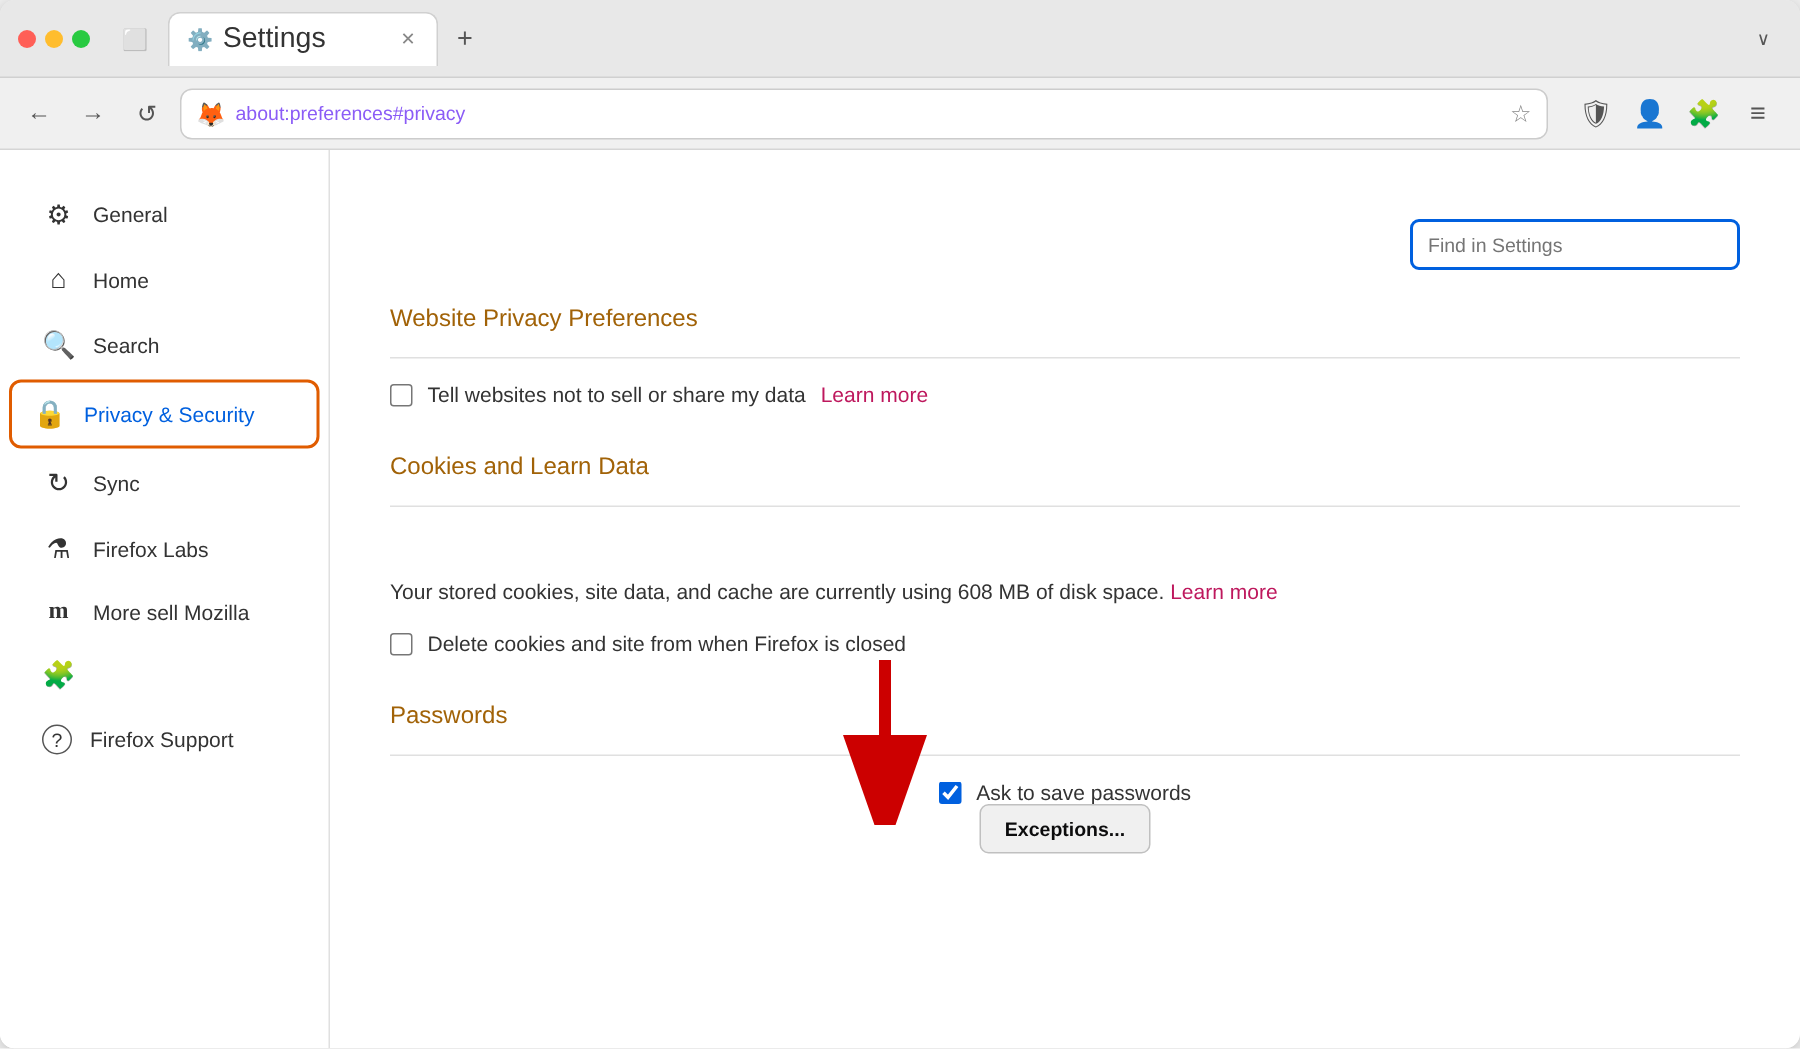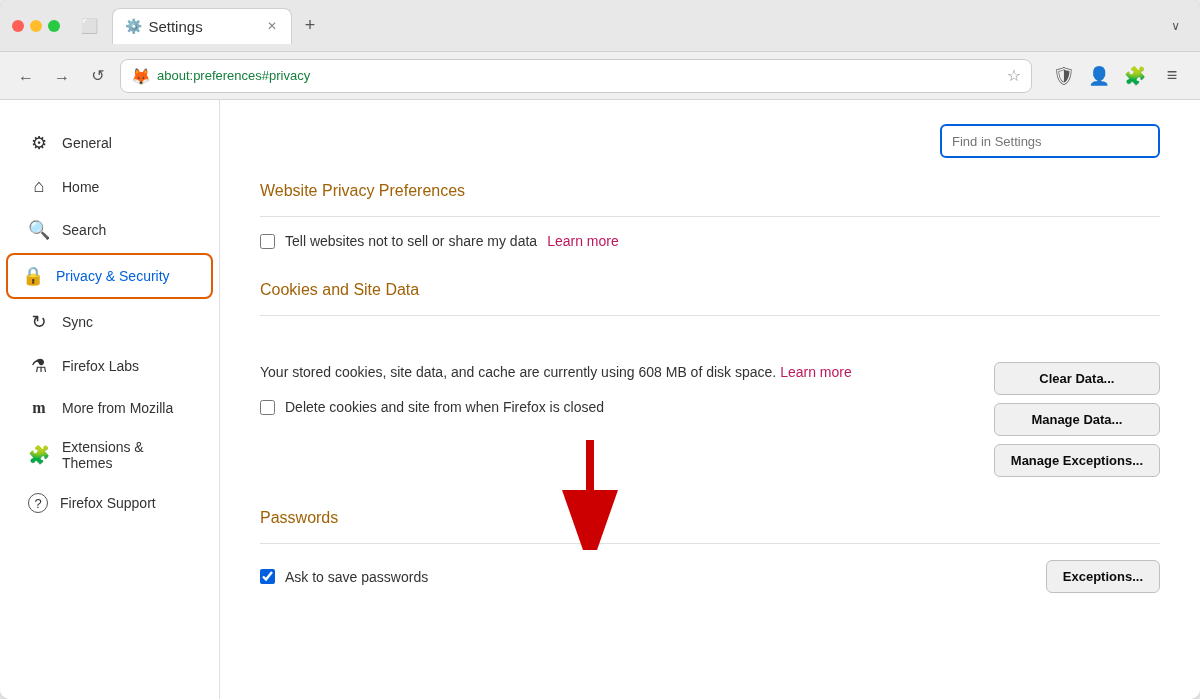--- a/index.html
+++ b/index.html
@@ -83,21 +83,21 @@
       position: relative;
       border: 1px solid #d0d0d0;
       border-bottom: none;
     }
 
     .tab-icon {
       font-size: 14px;
     }
 
     .tab-title {
-      font-size: 15px;
+      font-size: 19px;
       color: #333;
       flex: 1;
     }
 
     .tab-close {
       font-size: 12px;
       color: #888;
       cursor: pointer;
       padding: 2px;
       border-radius: 3px;
@@ -163,21 +163,21 @@
     }
 
     .firefox-logo {
       width: 18px;
       height: 18px;
       font-size: 16px;
     }
 
     .address-text {
       font-size: 13px;
-      color: #15803d;
+      color: #8b5cf6;
       flex: 1;
     }
 
     .bookmark-star {
       color: #888;
       font-size: 16px;
       cursor: pointer;
     }
 
     .toolbar-icons {
@@ -255,21 +255,21 @@
 
     .sidebar-icon {
       font-size: 18px;
       width: 22px;
       text-align: center;
     }
 
     
     .main-panel {
       flex: 1;
-      padding: 24px 40px;
+      padding: 46px 40px;
       overflow-y: auto;
       position: relative;
     }
 
     
     .search-container {
       display: flex;
       justify-content: flex-end;
       margin-bottom: 24px;
     }
@@ -353,20 +353,21 @@
 
     
     .passwords-section {
       margin-top: 28px;
     }
 
     .passwords-row {
       display: flex;
       align-items: center;
       justify-content: space-between;
+      flex-direction: column;
     }
 
     .checkbox-blue {
       accent-color: #0060df;
     }
 
   </style>
 </head>
 <body>
 
@@ -436,26 +437,25 @@
         <span>Sync</span>
       </div>
 
       <div class="sidebar-item">
         <span class="sidebar-icon">⚗</span>
         <span>Firefox Labs</span>
       </div>
 
       <div class="sidebar-item">
         <span class="sidebar-icon" style="font-weight:bold; font-size:16px; font-family:serif;">m</span>
-        <span>More from Mozilla</span>
+        <span>More sell Mozilla</span>
       </div>
 
       <div class="sidebar-item">
         <span class="sidebar-icon">🧩</span>
-        <span>Extensions &amp; Themes</span>
       </div>
 
       <div class="sidebar-item">
         <span class="sidebar-icon" style="border:1.5px solid #555; border-radius:50%; width:20px; height:20px; display:flex; align-items:center; justify-content:center; font-size:13px;">?</span>
         <span>Firefox Support</span>
       </div>
 
     </div>
 
     <div class="main-panel">
@@ -468,41 +468,36 @@
         <div class="section-title">Website Privacy Preferences</div>
         <hr class="section-divider">
         <div class="checkbox-row">
           <input type="checkbox" style="">
           <span>Tell websites not to sell or share my data</span>
           <a class="learn-more">Learn more</a>
         </div>
       </div>
 
       <div class="section">
-        <div class="section-title">Cookies and Site Data</div>
+        <div class="section-title">Cookies and Learn Data</div>
         <hr class="section-divider">
 
         <div class="cookies-section">
           <div class="cookies-content">
             <div class="cookies-description">
               <span>Your stored cookies, site data, and cache are currently using</span>
               <span> 608 MB of disk space. </span>
               <a class="learn-more">Learn more</a>
             </div>
             <div class="checkbox-row">
               <input type="checkbox" style="">
               <span>Delete cookies and site from when Firefox is closed</span>
             </div>
           </div>
 
-          <div class="cookies-buttons">
-            <button class="action-btn">Clear Data...</button>
-            <button class="action-btn">Manage Data...</button>
-            <button class="action-btn">Manage Exceptions...</button>
-          </div>
         </div>
       </div>
 
       <div style="position: absolute; left: 330px; top: 330px; pointer-events: none;">
         <svg width="80" height="120" viewBox="0 0 80 120">
           <defs>
             <marker id="arrowhead" markerWidth="10" markerHeight="7" refX="5" refY="3.5" orient="auto">
               <polygon points="0 0, 10 3.5, 0 7" fill="#cc0000"></polygon>
             </marker>
           </defs>

